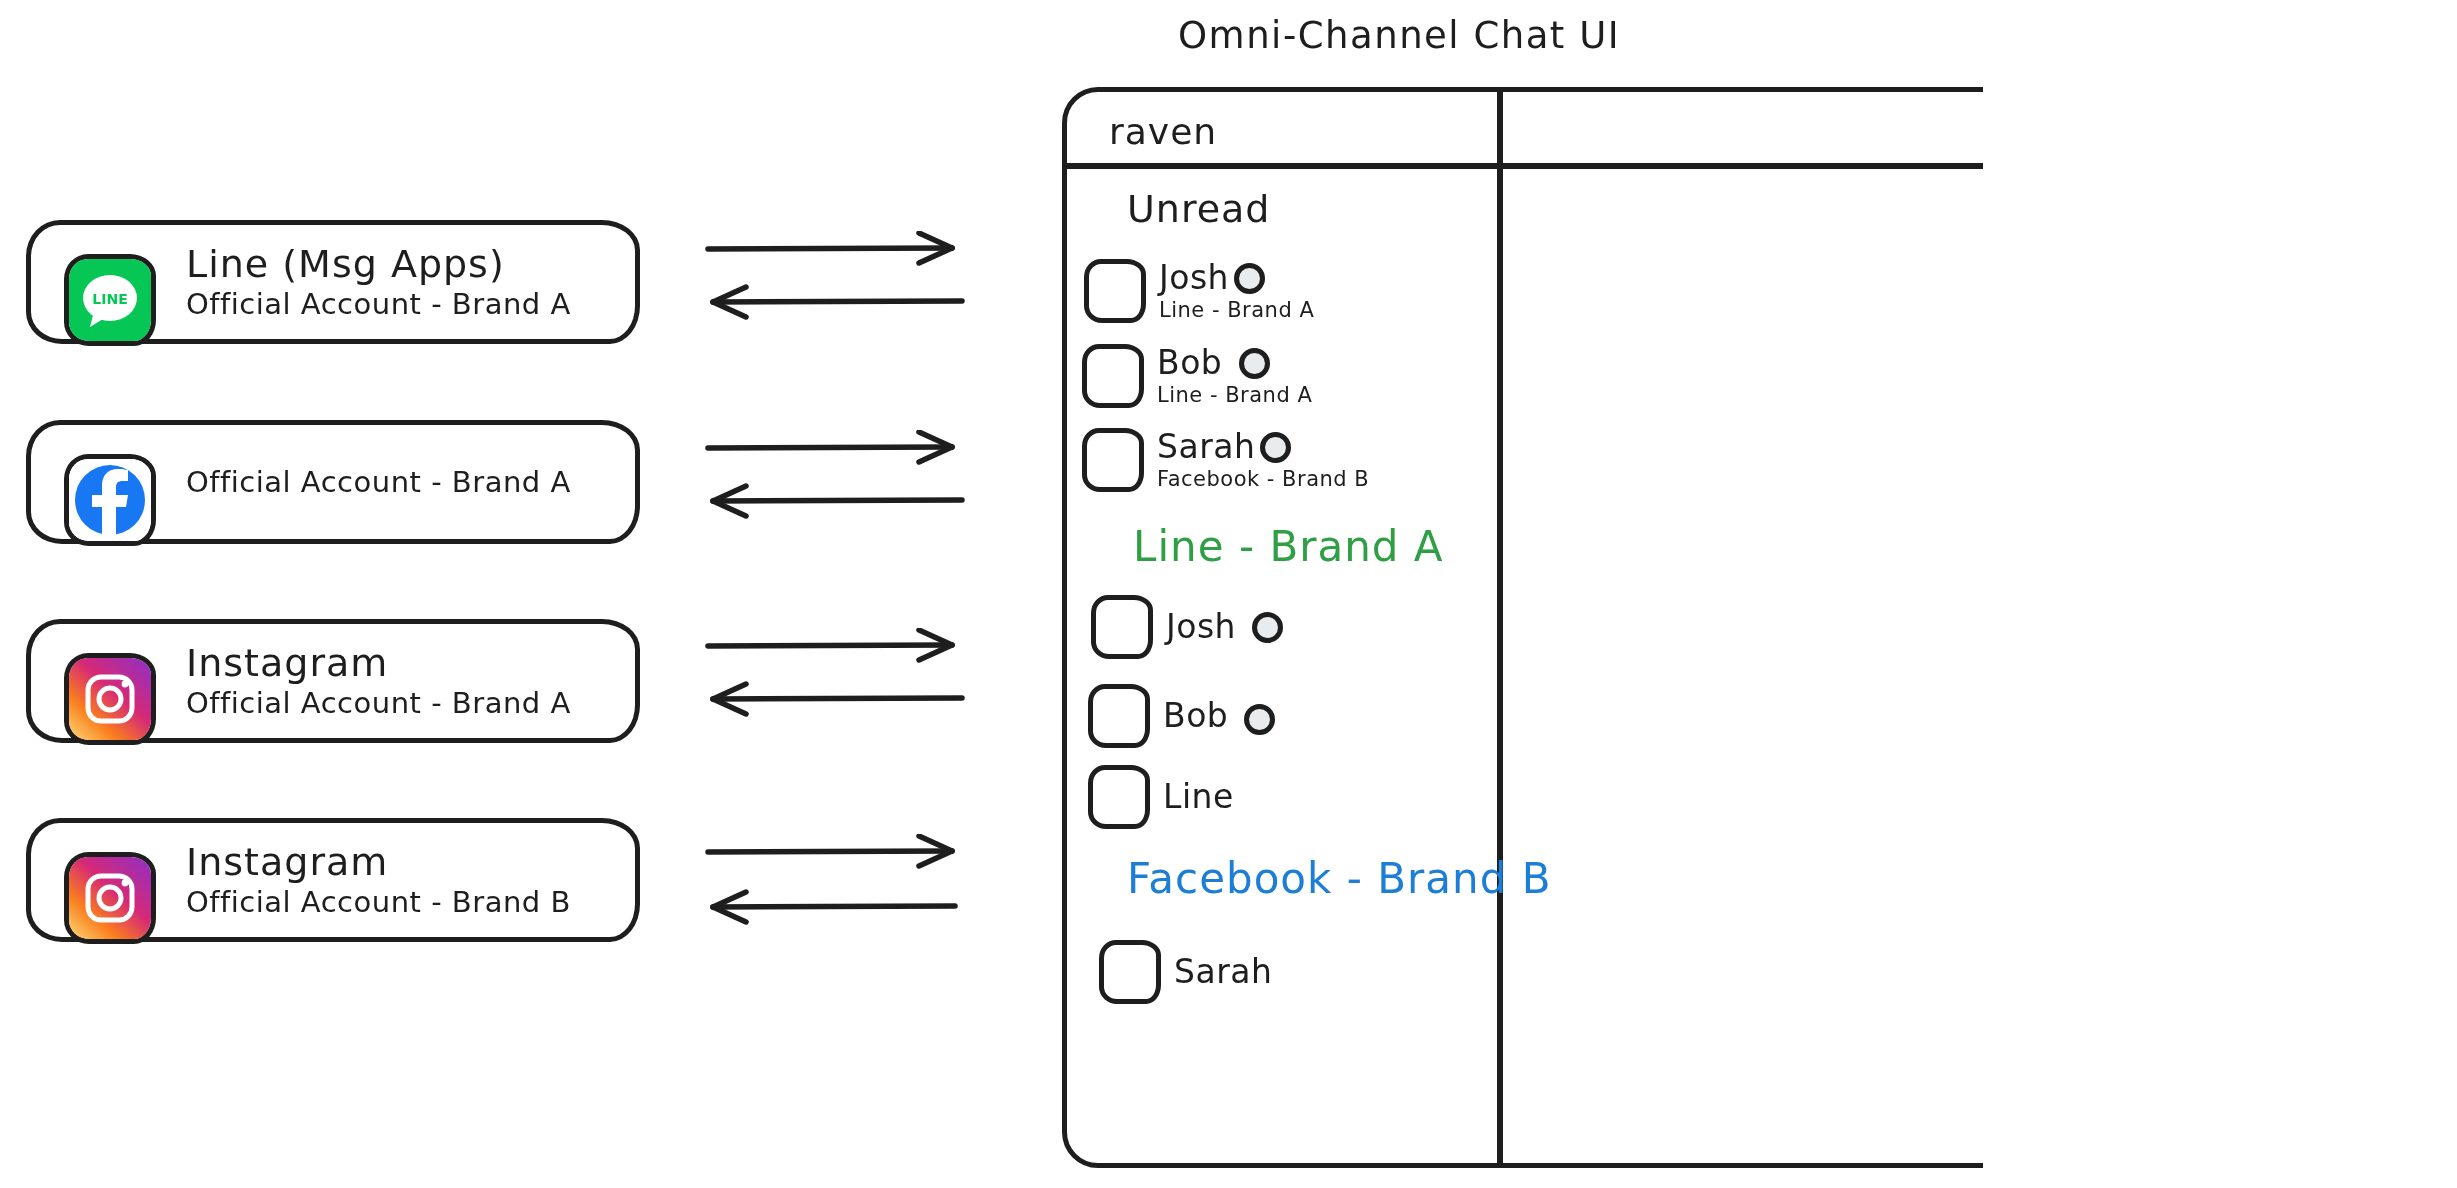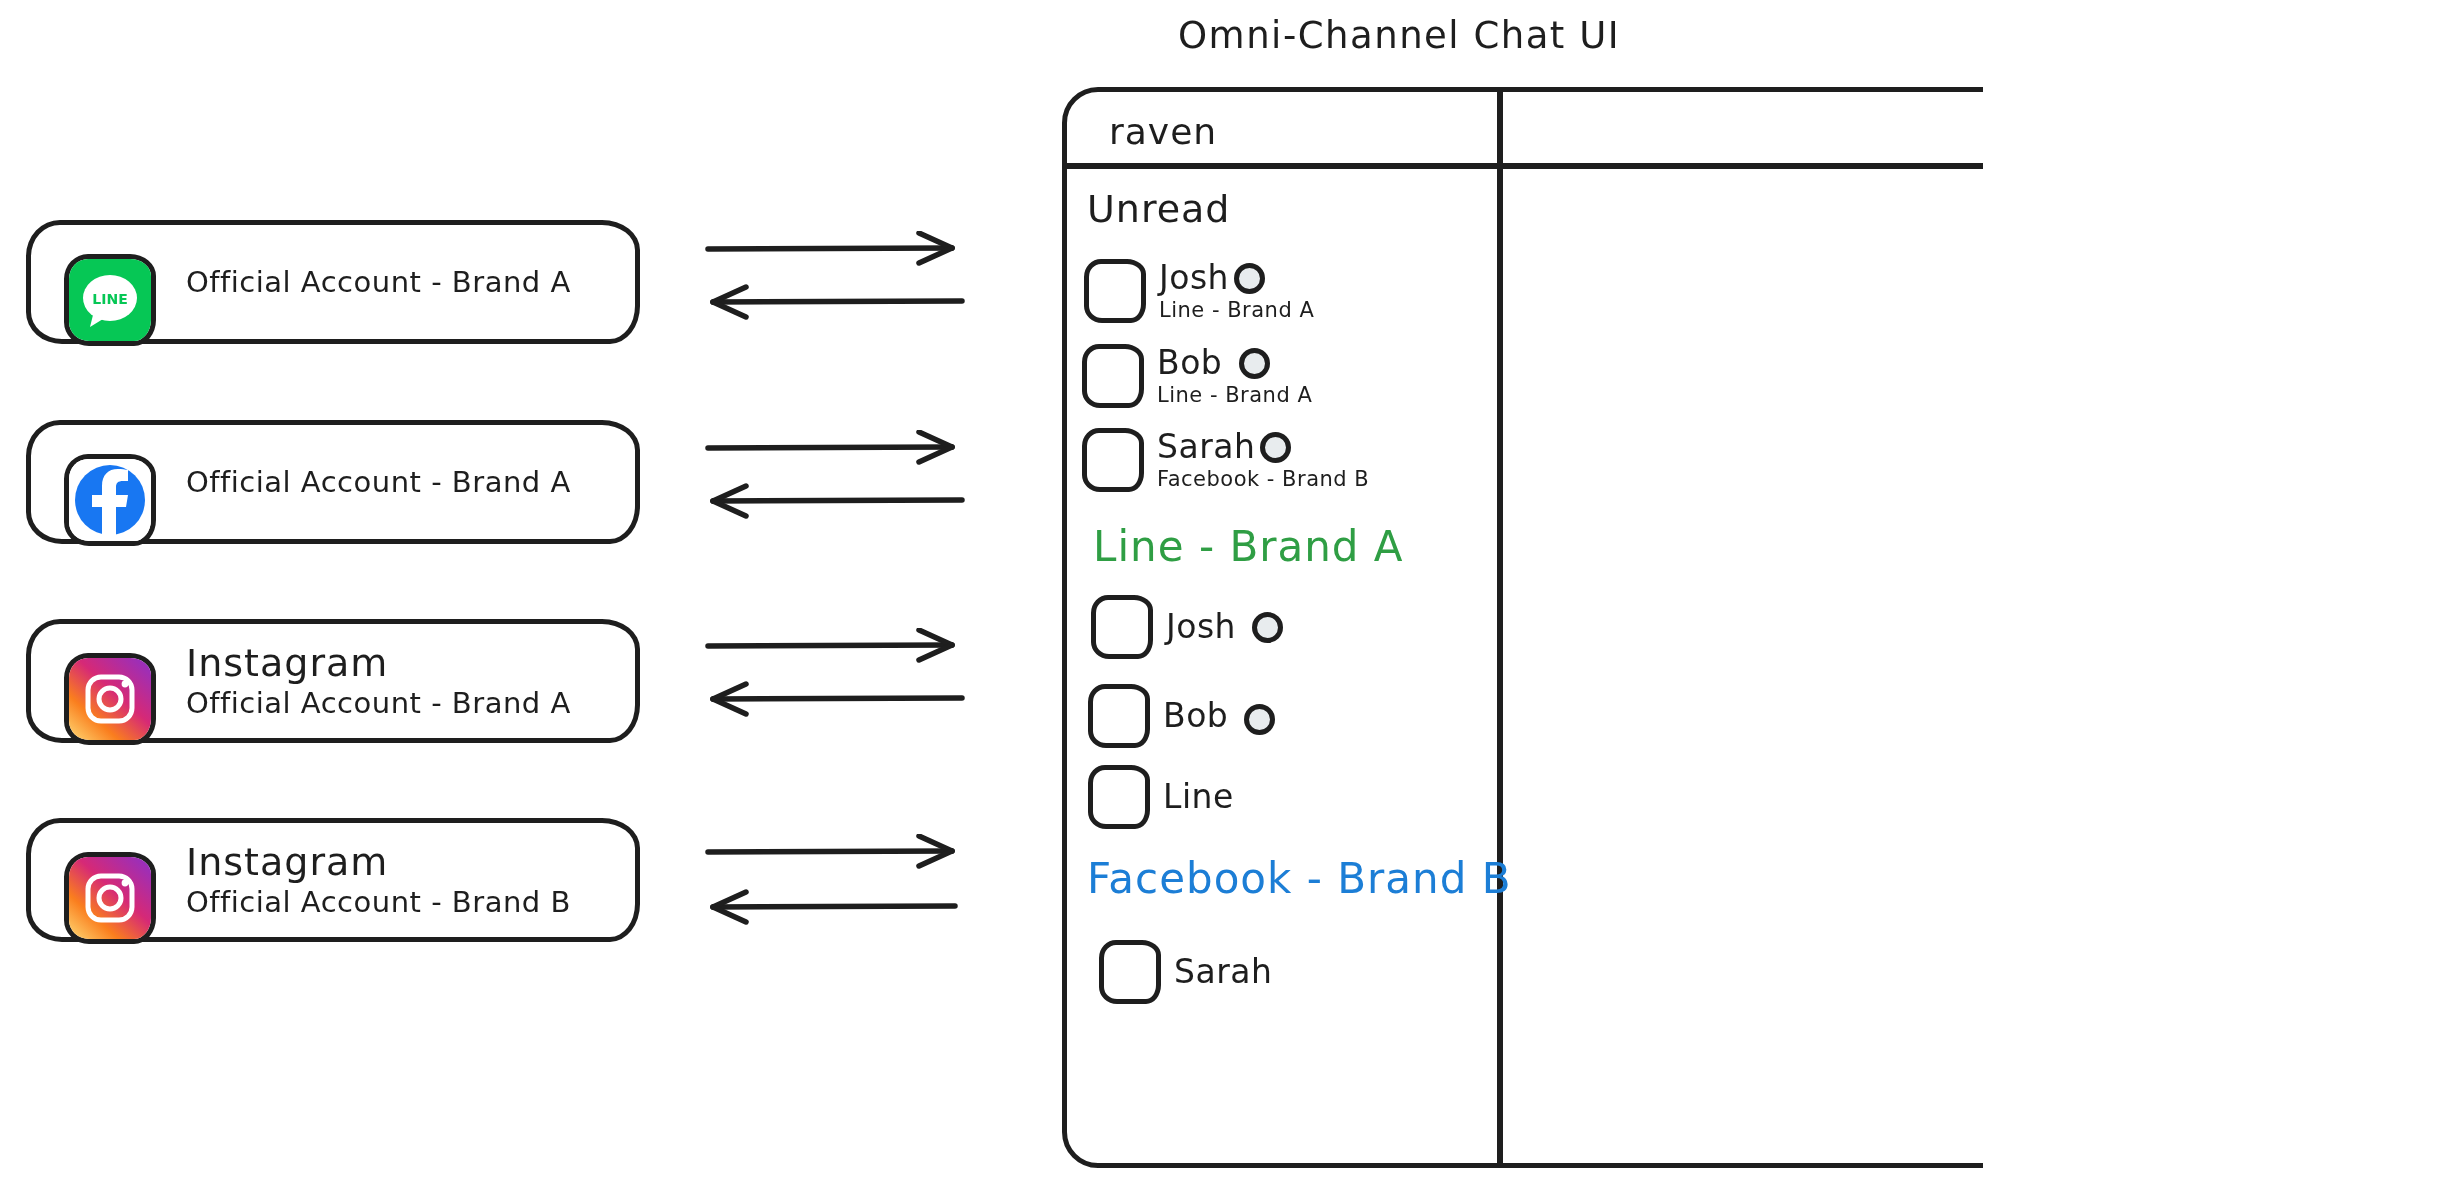--- a/index.html
+++ b/index.html
@@ -35,21 +35,21 @@
   .ap1{top:231px;} .ap2{top:430px;} .ap3{top:628px;} .ap4{top:834px;}
   
   .chat-window{
     position:absolute;left:1062px;top:87px;width:1376px;height:1081px;
     border:5.5px solid #1e1e1e;box-sizing:border-box;border-radius:36px;
     background:#fff;
   }
   .chat-header-label{position:absolute;left:42px;top:19px;font-size:36px;letter-spacing:1px;}
   .chat-header-divider{position:absolute;left:-2px;top:71px;width:1372px;height:5.5px;background:#1e1e1e;}
   .chat-vertical-divider{position:absolute;left:430px;top:-3px;width:5.5px;height:1078px;background:#1e1e1e;}
-  .section-heading{position:absolute;font-size:38px;letter-spacing:1px;line-height:1;}
+  .section-heading{position:absolute;font-size:38px;letter-spacing:1px;line-height:1;margin-left:40px;}
   .heading-unread{left:20px;top:98px;color:#1e1e1e;}
   .heading-green{left:26px;top:434px;font-size:42px;color:#2f9e44;}
   .heading-blue{left:20px;top:766px;font-size:42px;color:#1c7ed6;}
   
   .chat-item{position:absolute;}
   .item-2line{display:grid;grid-template-columns:62px auto;column-gap:13px;}
   .item-2line .avatar-box{grid-row:1 / 3;}
   .avatar-box{
     width:62px;height:64px;border:5.5px solid #1e1e1e;box-sizing:border-box;
     border-radius:17px 19px 15px 18px / 18px 15px 19px 17px;background:#fff;
@@ -82,20 +82,21 @@
   <div class="channel-card" style="top:220px;">
     <div class="channel-icon-frame">
       <svg viewBox="0 0 82 82">
         <rect x="0" y="0" width="82" height="82" rx="14" fill="#06c755"></rect>
         <ellipse cx="41" cy="39" rx="27" ry="23" fill="#ffffff"></ellipse>
         <polygon points="24,56 21,68 34,60" fill="#ffffff"></polygon>
         <text x="41" y="45" text-anchor="middle" font-size="14" font-weight="bold" fill="#06c755" font-family="DejaVu Sans, sans-serif">LINE</text>
       </svg>
     </div>
     <div class="channel-text">
+      <div class="channel-title">Line (Msg Apps)</div>
       <div class="channel-sub">Official Account - Brand A</div>
     </div>
   </div>
 
   <div class="channel-card" style="top:420px;">
     <div class="channel-icon-frame">
       <svg viewBox="0 0 82 82">
         <rect x="0" y="0" width="82" height="82" fill="#ffffff"></rect>
         <circle cx="41" cy="41" r="35" fill="#1877f2"></circle>
         <path d="M47 77 L47 48 L57 48 L59 36 L47 36 L47 28 C47 24 49 22 54 22 L59 22 L59 11 C57 10.5 52 10 49 10 C39 10 33 16 33 27 L33 36 L23 36 L23 48 L33 48 L33 76 Z" fill="#ffffff"></path>

